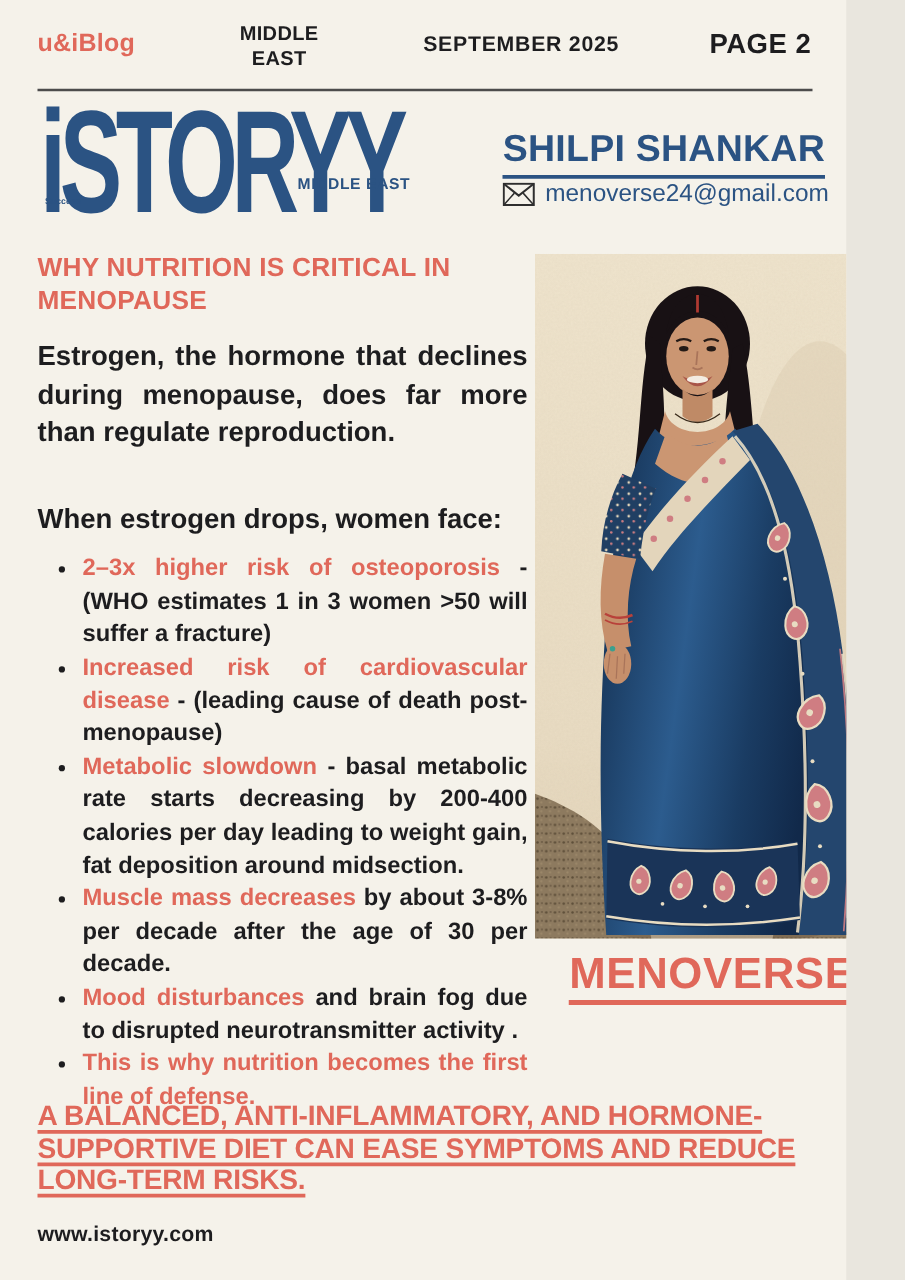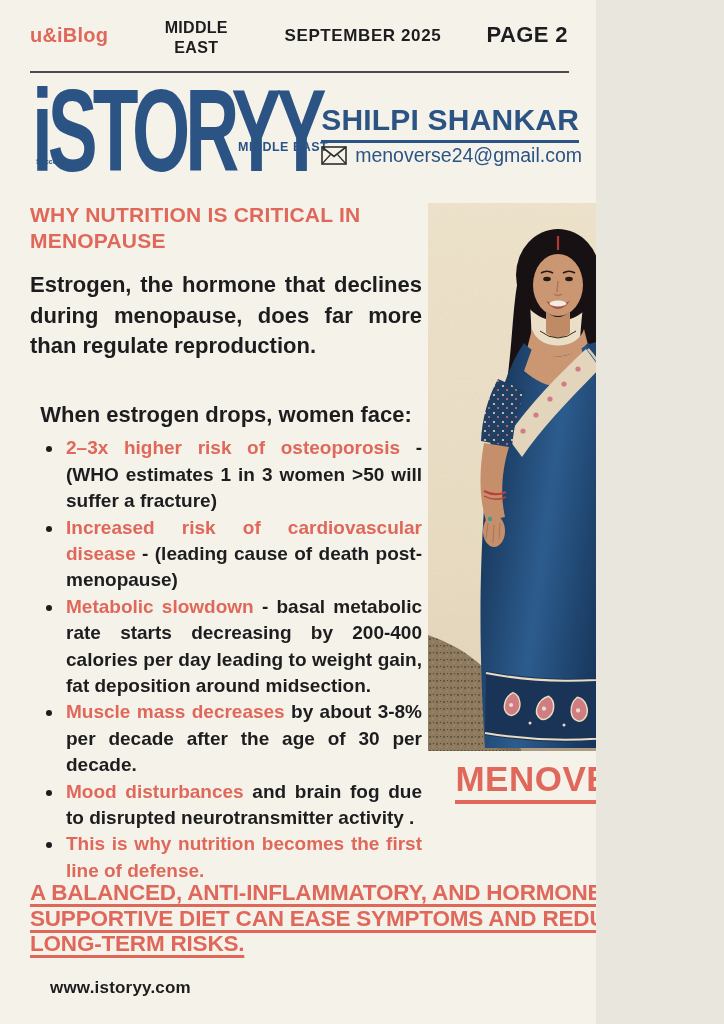--- a/index.html
+++ b/index.html
@@ -4,21 +4,21 @@
 <style>
   :root{
     --coral:#e0685a;
     --blue:#2b5383;
     --ink:#1d1d1f;
     --bg:#f5f2ea;
   }
   *{margin:0;padding:0;box-sizing:border-box;}
   html,body{width:724px;}
   body{font-family:"Liberation Sans",sans-serif;background:#e9e6de;}
-  .page{position:relative;width:596px;height:1024px;background:var(--bg);overflow:hidden;}
+  .page{position:relative;width:677px;height:1024px;background:var(--bg);overflow:hidden;}
 
   
   .top-bar{position:absolute;top:18px;left:30px;right:28px;display:flex;align-items:flex-start;justify-content:space-between;}
   .blog-name{color:var(--coral);font-size:20px;font-weight:700;letter-spacing:.2px;padding-top:6px;}
   .region{width:86px;text-align:center;font-size:16px;font-weight:700;color:var(--ink);line-height:1.25;letter-spacing:.3px;}
   .issue{font-size:17px;font-weight:700;color:var(--ink);letter-spacing:.6px;padding-top:8px;}
   .page-num{font-size:22px;font-weight:700;color:var(--ink);letter-spacing:.4px;padding-top:4px;}
   .rule{position:absolute;top:71px;left:30px;right:27px;border:none;border-top:2px solid #4c4c4c;}
 
   
@@ -31,34 +31,34 @@
   .author-name{display:inline-block;font-size:30px;font-weight:800;color:var(--blue);letter-spacing:.2px;border-bottom:3px solid var(--blue);padding-bottom:3px;white-space:nowrap;}
   .email-row{display:flex;align-items:center;gap:8px;margin-top:1px;}
   .email-row svg{flex:0 0 auto;}
   .email-text{font-size:19.5px;font-weight:500;color:var(--blue);}
 
   
   .left-col{position:absolute;top:202px;left:30px;width:392px;}
   .article-heading{color:var(--coral);font-size:21px;font-weight:800;line-height:1.24;letter-spacing:.2px;margin-bottom:16px;}
   .body-text{font-size:22px;font-weight:600;color:var(--ink);line-height:1.39;text-align:justify;}
   .intro{margin-bottom:38px;}
-  .list-intro{margin-bottom:5px;text-align:center;}
+  .list-intro{margin-bottom:12px;text-align:left;}
   .bullet-list{list-style:disc;padding-left:34px;}
   .bullet-list li{font-size:19px;font-weight:600;color:var(--ink);line-height:1.39;text-align:justify;padding-left:2px;}
   .bullet-list li::marker{color:var(--ink);}
   .hl{color:var(--coral);}
 
   .right-col{position:absolute;top:203px;left:428px;width:283px;}
   .photo-frame{display:block;width:283px;height:548px;overflow:hidden;}
   .brand-caption{margin-top:8px;text-align:center;}
   .brand-caption span{display:inline-block;font-size:35px;font-weight:700;color:var(--coral);letter-spacing:.5px;border-bottom:4px solid var(--coral);padding-bottom:1px;}
 
   
   .conclusion{position:absolute;top:880px;left:30px;width:676px;color:var(--coral);font-size:22.5px;font-weight:800;line-height:1.14;letter-spacing:-.2px;text-decoration:underline;text-decoration-thickness:2.5px;text-underline-offset:4px;}
-  .site-footer{position:absolute;top:978px;left:30px;font-size:17px;font-weight:700;color:var(--ink);letter-spacing:.2px;margin-left:20px;}
+  .site-footer{position:absolute;top:978px;left:30px;font-size:17px;font-weight:700;color:var(--ink);letter-spacing:.2px;}
 </style>
 </head>
 <body>
 
 <div class="page">
 
   <header class="top-bar">
     <span class="blog-name">u&amp;iBlog</span>
     <span class="region">MIDDLE EAST</span>
     <span class="issue">SEPTEMBER 2025</span>

